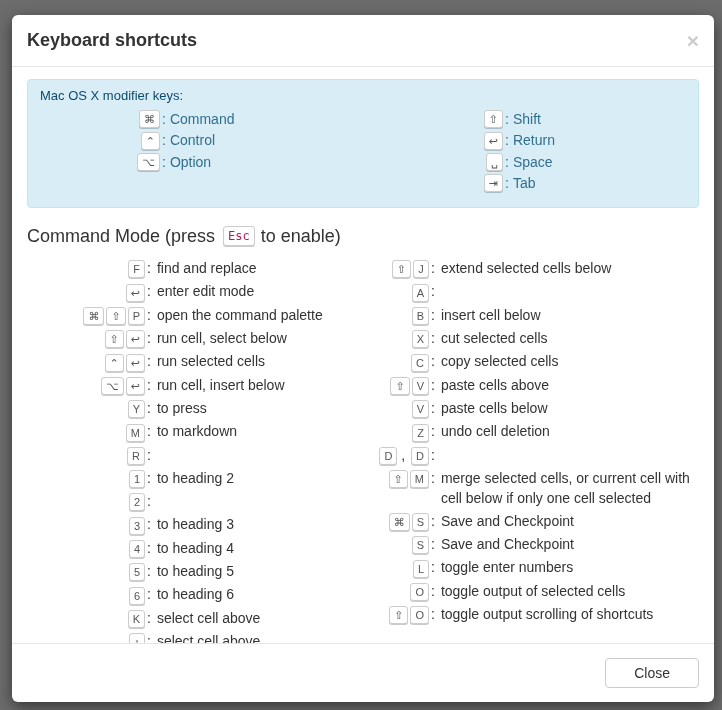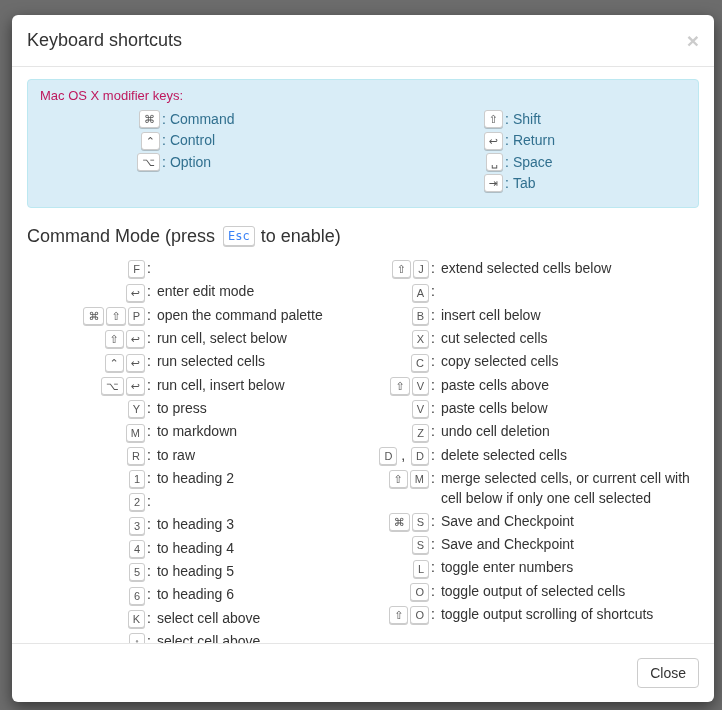--- a/index.html
+++ b/index.html
@@ -7,28 +7,28 @@
   .backdrop { position: absolute; inset: 0; background: rgba(80,80,80,0.5); }
   .bg-text { position: absolute; left: 20px; top: 0; font-size: 16px; color: #333; }
   .modal {
     position: absolute; left: 12px; top: 15px; right: 8px; bottom: 8px;
     background: #fff; border-radius: 6px; box-shadow: 0 5px 15px rgba(0,0,0,.5);
     display: flex; flex-direction: column;
   }
   .modal-header {
     padding: 15px; border-bottom: 1px solid #e5e5e5; display: flex; align-items: center;
   }
-  .modal-title { font-size: 18px; font-weight: 400; flex: 1; }
+  .modal-title { font-size: 18px; font-weight: 700; flex: 1; }
   .close-x { font-size: 21px; font-weight: 700; color: #ccc; cursor: pointer; background: none; border: none; line-height: 1; }
   .modal-body { padding: 12px 15px 0 15px; flex: 1; overflow: hidden; position: relative; }
   .legend {
     background: #d9edf7; border: 1px solid #bce8f1; border-radius: 4px;
     padding: 8px 12px 12px 12px; color: #31708f; position: relative;
   }
-  .legend-title { font-size: 13px; color: #be185d; margin-bottom: 4px; }
+  .legend-title { font-size: 13px; color: #0c4a6e; margin-bottom: 4px; }
   .legend-cols { display: flex; gap: 40px; }
   .legend-col { flex: 1; }
   .legend-row { display: flex; align-items: center; margin: 3px 0; }
   .legend-row .keys { width: 120px; text-align: right; }
   .section-heading { font-size: 18px; font-weight: 500; margin: 18px 0 8px 0; display: flex; align-items: flex-start; flex-wrap: wrap; }
   .section-heading .pre { margin-right: 6px; }
   .section-heading .post { margin-left: 6px; }
   .shortcuts { display: flex; gap: 20px; }
   .col { flex: 1; }
   .sc-row { display: flex; align-items: flex-start; margin: 3px 0; line-height: 20px; }
@@ -38,27 +38,27 @@
   .sc-row .colon, .legend-row .colon { margin: 0 4px 0 2px; }
   kbd {
     display: inline-block; min-width: 16px; padding: 1px 4px;
     font-family: "Lucida Grande", "Helvetica Neue", Arial, sans-serif;
     font-size: 11px; line-height: 14px; color: #555;
     background: #fff; border: 1px solid #ccc; border-radius: 3px;
     box-shadow: 0 1px 0 rgba(0,0,0,0.2), inset 0 0 0 2px #fff;
     text-align: center; margin-left: 2px;
     vertical-align: middle;
   }
-  kbd.esc { font-family: monospace; padding: 2px 4px; font-size: 12px; color: #3b82f6; }
+  kbd.esc { font-family: monospace; padding: 2px 4px; font-size: 12px; color: #be185d; }
   .legend kbd { background: #fff; }
   .modal-footer {
     padding: 14px 15px; border-top: 1px solid #e5e5e5; text-align: right;
   }
   .btn {
-    display: inline-block; padding: 6px 12px; font-size: 14px;
+    display: inline-block; padding: 6px 28px; font-size: 14px;
     background: #fff; border: 1px solid #ccc; border-radius: 4px; cursor: pointer; color: #333;
   }
 </style>
 </head>
 <body>
 
 <div class="backdrop">
   <div class="bg-text"></div>
 </div>
 
@@ -118,20 +118,21 @@
       <span class="pre">Command Mode (press</span>
       <kbd class="esc">Esc</kbd>
       <span class="post">to enable)</span>
     </div>
 
     <div class="shortcuts">
       <div class="col" id="col-left">
           <div class="sc-row">
             <span class="keys"><kbd>F</kbd></span>
             <span class="colon">:</span>
+            <span class="desc">find and replace</span>
           </div>
           <div class="sc-row">
             <span class="keys"><kbd>↩</kbd></span>
             <span class="colon">:</span>
             <span class="desc">enter edit mode</span>
           </div>
           <div class="sc-row">
             <span class="keys"><kbd>⌘</kbd><kbd>⇧</kbd><kbd>P</kbd></span>
             <span class="colon">:</span>
             <span class="desc">open the command palette</span>
@@ -157,21 +158,20 @@
             <span class="desc">to press</span>
           </div>
           <div class="sc-row">
             <span class="keys"><kbd>M</kbd></span>
             <span class="colon">:</span>
             <span class="desc">to markdown</span>
           </div>
           <div class="sc-row">
             <span class="keys"><kbd>R</kbd></span>
             <span class="colon">:</span>
-            <span class="desc">to raw</span>
           </div>
           <div class="sc-row">
             <span class="keys"><kbd>1</kbd></span>
             <span class="colon">:</span>
             <span class="desc">to heading 2</span>
           </div>
           <div class="sc-row">
             <span class="keys"><kbd>2</kbd></span>
             <span class="colon">:</span>
           </div>
@@ -242,21 +242,20 @@
             <span class="desc">paste cells below</span>
           </div>
           <div class="sc-row">
             <span class="keys"><kbd>Z</kbd></span>
             <span class="colon">:</span>
             <span class="desc">undo cell deletion</span>
           </div>
           <div class="sc-row">
             <span class="keys"><kbd>D</kbd><span> , </span><kbd>D</kbd></span>
             <span class="colon">:</span>
-            <span class="desc">delete selected cells</span>
           </div>
           <div class="sc-row">
             <span class="keys"><kbd>⇧</kbd><kbd>M</kbd></span>
             <span class="colon">:</span>
             <span class="desc">merge selected cells, or current cell with cell below if only one cell selected</span>
           </div>
           <div class="sc-row">
             <span class="keys"><kbd>⌘</kbd><kbd>S</kbd></span>
             <span class="colon">:</span>
             <span class="desc">Save and Checkpoint</span>

